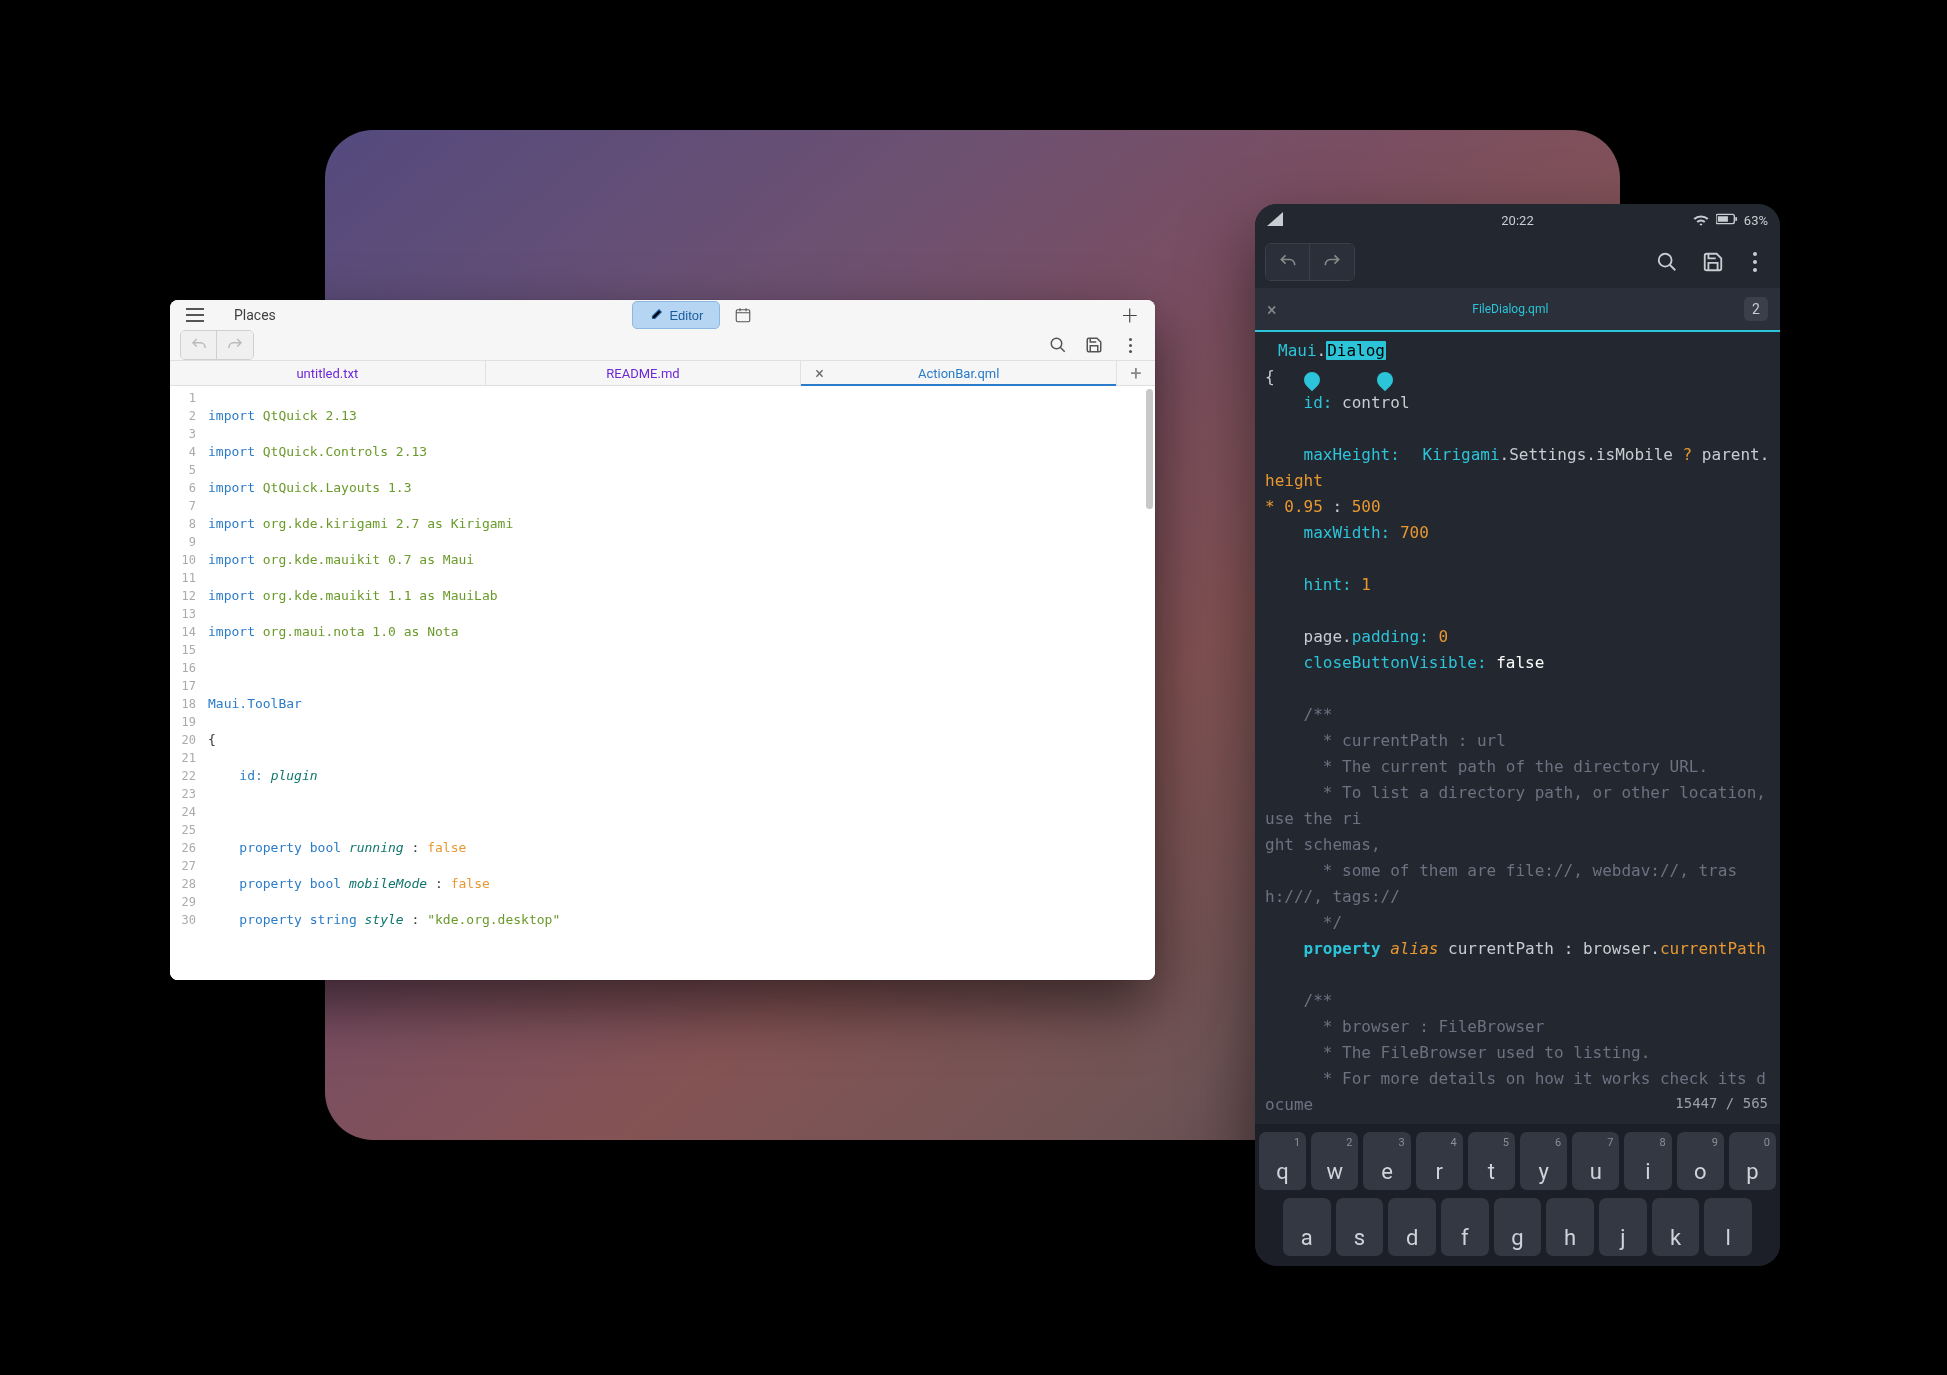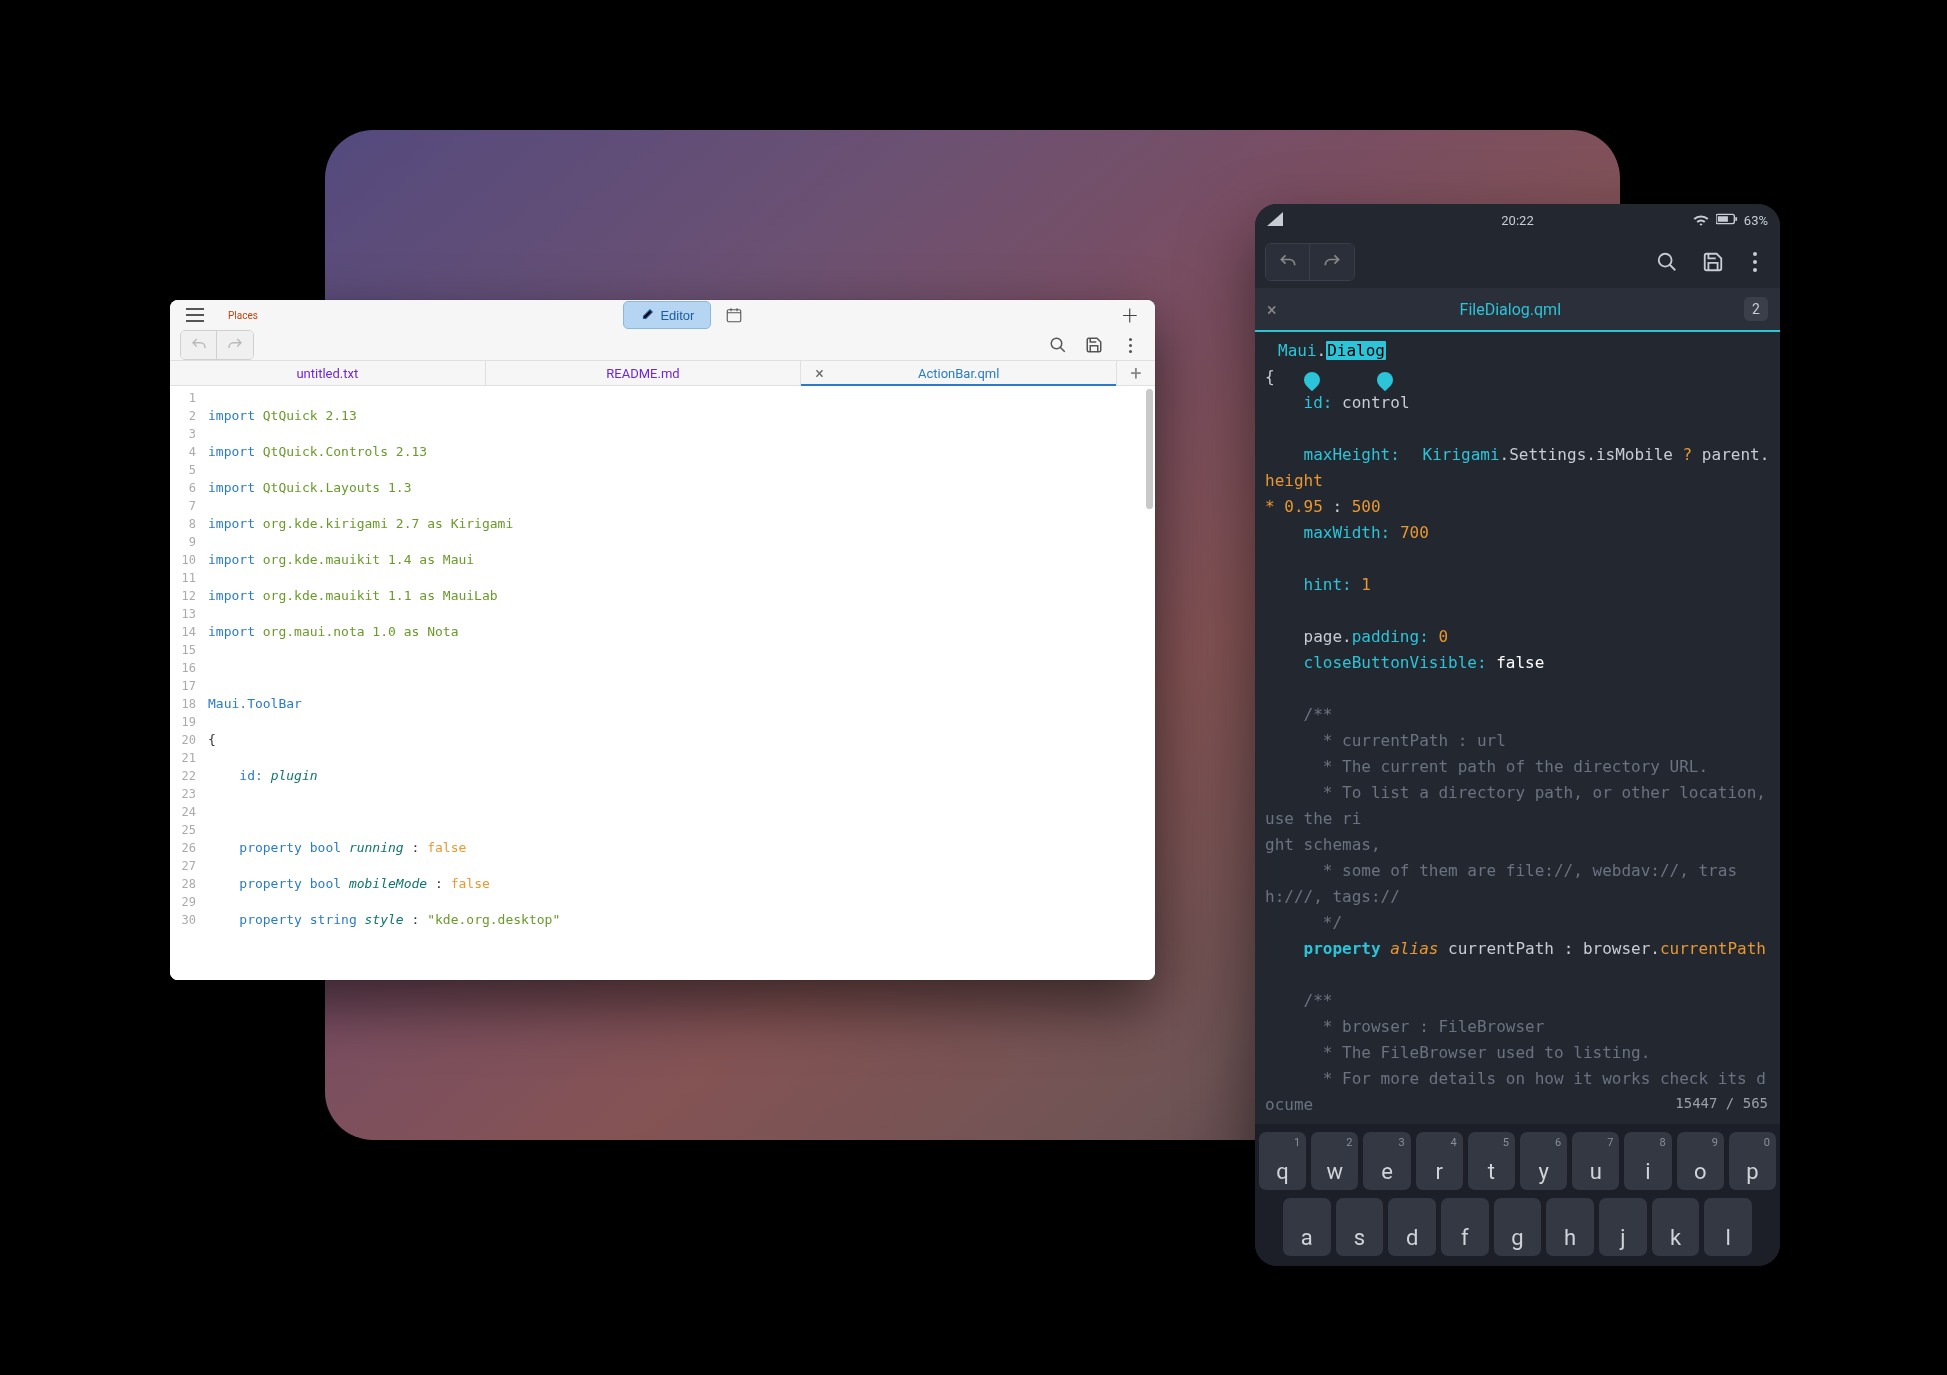--- a/index.html
+++ b/index.html
@@ -46,21 +46,21 @@
     gap: 10px;
     background: #f6f6f6;
   }
   .hamburger {
     width: 30px; height: 30px;
     display: flex; flex-direction: column; justify-content: center; align-items: center;
     gap: 4px; cursor: pointer;
     border-radius: 4px;
   }
   .hamburger span { width: 18px; height: 2px; background: #555; }
-  .d-places { font-size: 10px; color: #c2410c; margin-left: 8px; }
+  .d-places { font-size: 14px; color: #404040; margin-left: 14px; }
   .d-center { flex: 1; display: flex; justify-content: center; gap: 8px; }
   .editor-btn {
     background: #b6d5f2;
     border: 1px solid #8ab8e0;
     border-radius: 5px;
     padding: 4px 16px;
     font-size: 13px;
     color: #1a5c9e;
     display: flex; align-items: center; gap: 6px;
     cursor: pointer;
@@ -179,21 +179,21 @@
   .m-icon { width: 38px; height: 38px; display: flex; align-items: center; justify-content: center; cursor: pointer;}
   .m-icon svg { stroke: #c8cdd4; fill: none; }
   .m-vdots { display: flex; flex-direction: column; gap: 4px; align-items: center; justify-content: center; width: 30px; cursor: pointer;}
   .m-vdots span { width: 4px; height: 4px; border-radius: 50%; background: #c8cdd4; }
 
   .m-tab {
     height: 44px; background: #2a2f39; display: flex; align-items: center;
     padding: 0 12px; border-bottom: 2px solid #2bc4d8;
   }
   .m-tab-x { color: #888; font-size: 18px; cursor: pointer; }
-  .m-tab-title { flex: 1; text-align: center; color: #2bc4d8; font-size: 16px; }
+  .m-tab-title { flex: 1; text-align: center; color: #2bc4d8; font-size: 12px; }
   .m-tab-badge {
     background: #3a3f49; color: #c8cdd4; font-size: 14px;
     width: 24px; height: 24px; border-radius: 5px;
     display: flex; align-items: center; justify-content: center;
   }
 
   .m-editor {
     flex: 1; background: #232730; padding: 6px 10px 0 10px;
     font-family: "Menlo","Consolas",monospace; font-size: 16px; line-height: 26px;
     color: #c8cdd4; overflow: hidden; position: relative;
@@ -340,21 +340,21 @@
         <div>27</div>
         <div>28</div>
         <div>29</div>
         <div>30</div>
     </div>
     <div class="code">
 <span class="line"><span class="kw">import</span> <span class="mod">QtQuick 2.13</span></span>
 <span class="line"><span class="kw">import</span> <span class="mod">QtQuick.Controls 2.13</span></span>
 <span class="line"><span class="kw">import</span> <span class="mod">QtQuick.Layouts 1.3</span></span>
 <span class="line"><span class="kw">import</span> <span class="mod">org.kde.kirigami 2.7 as Kirigami</span></span>
-<span class="line"><span class="kw">import</span> <span class="mod">org.kde.mauikit 1.4 as Maui</span></span>
+<span class="line"><span class="kw">import</span> <span class="mod">org.kde.mauikit 0.7 as Maui</span></span>
 <span class="line"><span class="kw">import</span> <span class="mod">org.kde.mauikit 1.1 as MauiLab</span></span>
 <span class="line"><span class="kw">import</span> <span class="mod">org.maui.nota 1.0 as Nota</span></span>
 <span class="line"> </span>
 <span class="line"><span class="typ">Maui.ToolBar</span></span>
 <span class="line">{</span>
 <span class="line">    <span class="prop">id:</span> <span class="ident">plugin</span></span>
 <span class="line"> </span>
 <span class="line">    <span class="prop">property bool</span> <span class="ident">running</span> : <span class="val">false</span></span>
 <span class="line">    <span class="prop">property bool</span> <span class="ident">mobileMode</span> : <span class="val">false</span></span>
 <span class="line">    <span class="prop">property string</span> <span class="ident">style</span> : <span class="str">"kde.org.desktop"</span></span>

